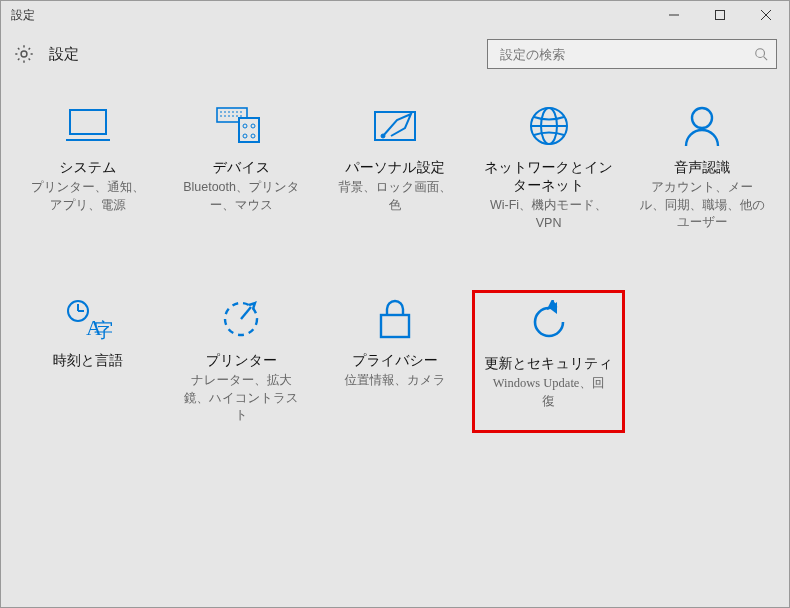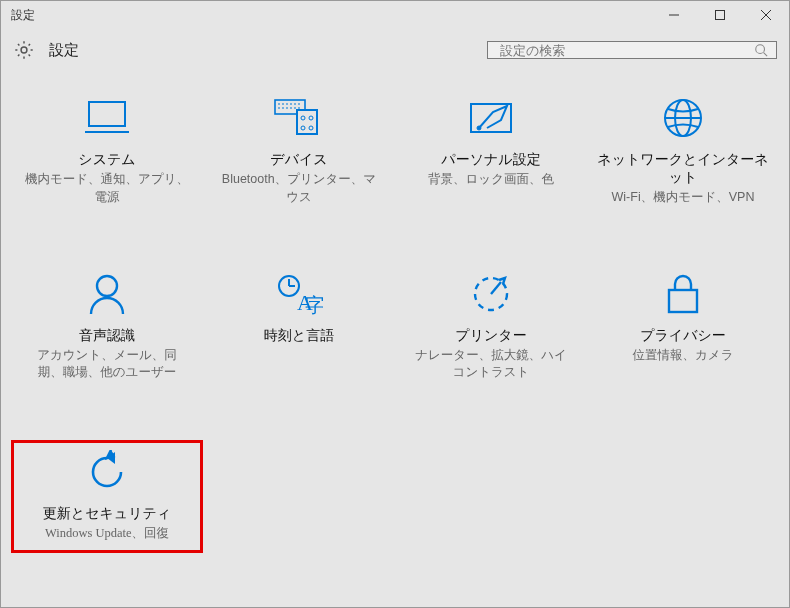--- a/index.html
+++ b/index.html
@@ -51,41 +51,41 @@
     gap: 14px;
     flex: 1;
   }
   .gear-icon { width: 22px; height: 22px; color: #555; }
   .header-label {
     font-size: 15px;
     color: #222;
   }
   .searchbox {
     width: 290px;
-    height: 18px;
+    height: 30px;
     border: 1px solid #7a7a7a;
     background: #f0f0f0;
     display: flex;
     align-items: center;
     padding: 0 8px 0 10px;
   }
   .searchbox input {
     flex: 1;
     border: none;
     background: transparent;
     font-size: 13px;
     color: #666;
     outline: none;
   }
   .searchbox .mag { width: 14px; height: 14px; stroke: #888; stroke-width: 1.2; fill: none; }
 
   
   .grid {
     display: grid;
-    grid-template-columns: repeat(4, 1fr);
+    grid-template-columns: repeat(5, 1fr);
     column-gap: 0;
     row-gap: 50px;
     padding: 10px 10px 0 10px;
   }
   .tile {
     text-align: center;
     padding: 4px 8px 8px 8px;
   }
   .tile .icon-slot {
     height: 50px;
@@ -156,21 +156,21 @@
 <div class="grid">
 
   <div class="tile">
     <div class="icon-slot">
       <svg width="48" height="40" viewBox="0 0 48 40">
           <rect x="6" y="4" width="36" height="24" stroke-width="2"></rect>
           <line x1="2" y1="34" x2="46" y2="34" stroke-width="2"></line>
         </svg>
     </div>
     <div class="tile-title">システム</div>
-    <div class="tile-desc">機内モード、通知、アプリ、電源</div>
+    <div class="tile-desc">プリンター、通知、アプリ、電源</div>
   </div>
 
   <div class="tile">
     <div class="icon-slot">
       <svg width="52" height="40" viewBox="0 0 52 40">
         <rect x="2" y="2" width="30" height="14" stroke-width="1.6"></rect>
         <line x1="5" y1="6" x2="29" y2="6" stroke-width="1" stroke-dasharray="2 2"></line>
         <line x1="5" y1="10" x2="29" y2="10" stroke-width="1" stroke-dasharray="2 2"></line>
         <rect x="24" y="12" width="20" height="24" stroke-width="2" fill="#e6e6e6"></rect>
         <circle cx="30" cy="30" r="2"></circle>

